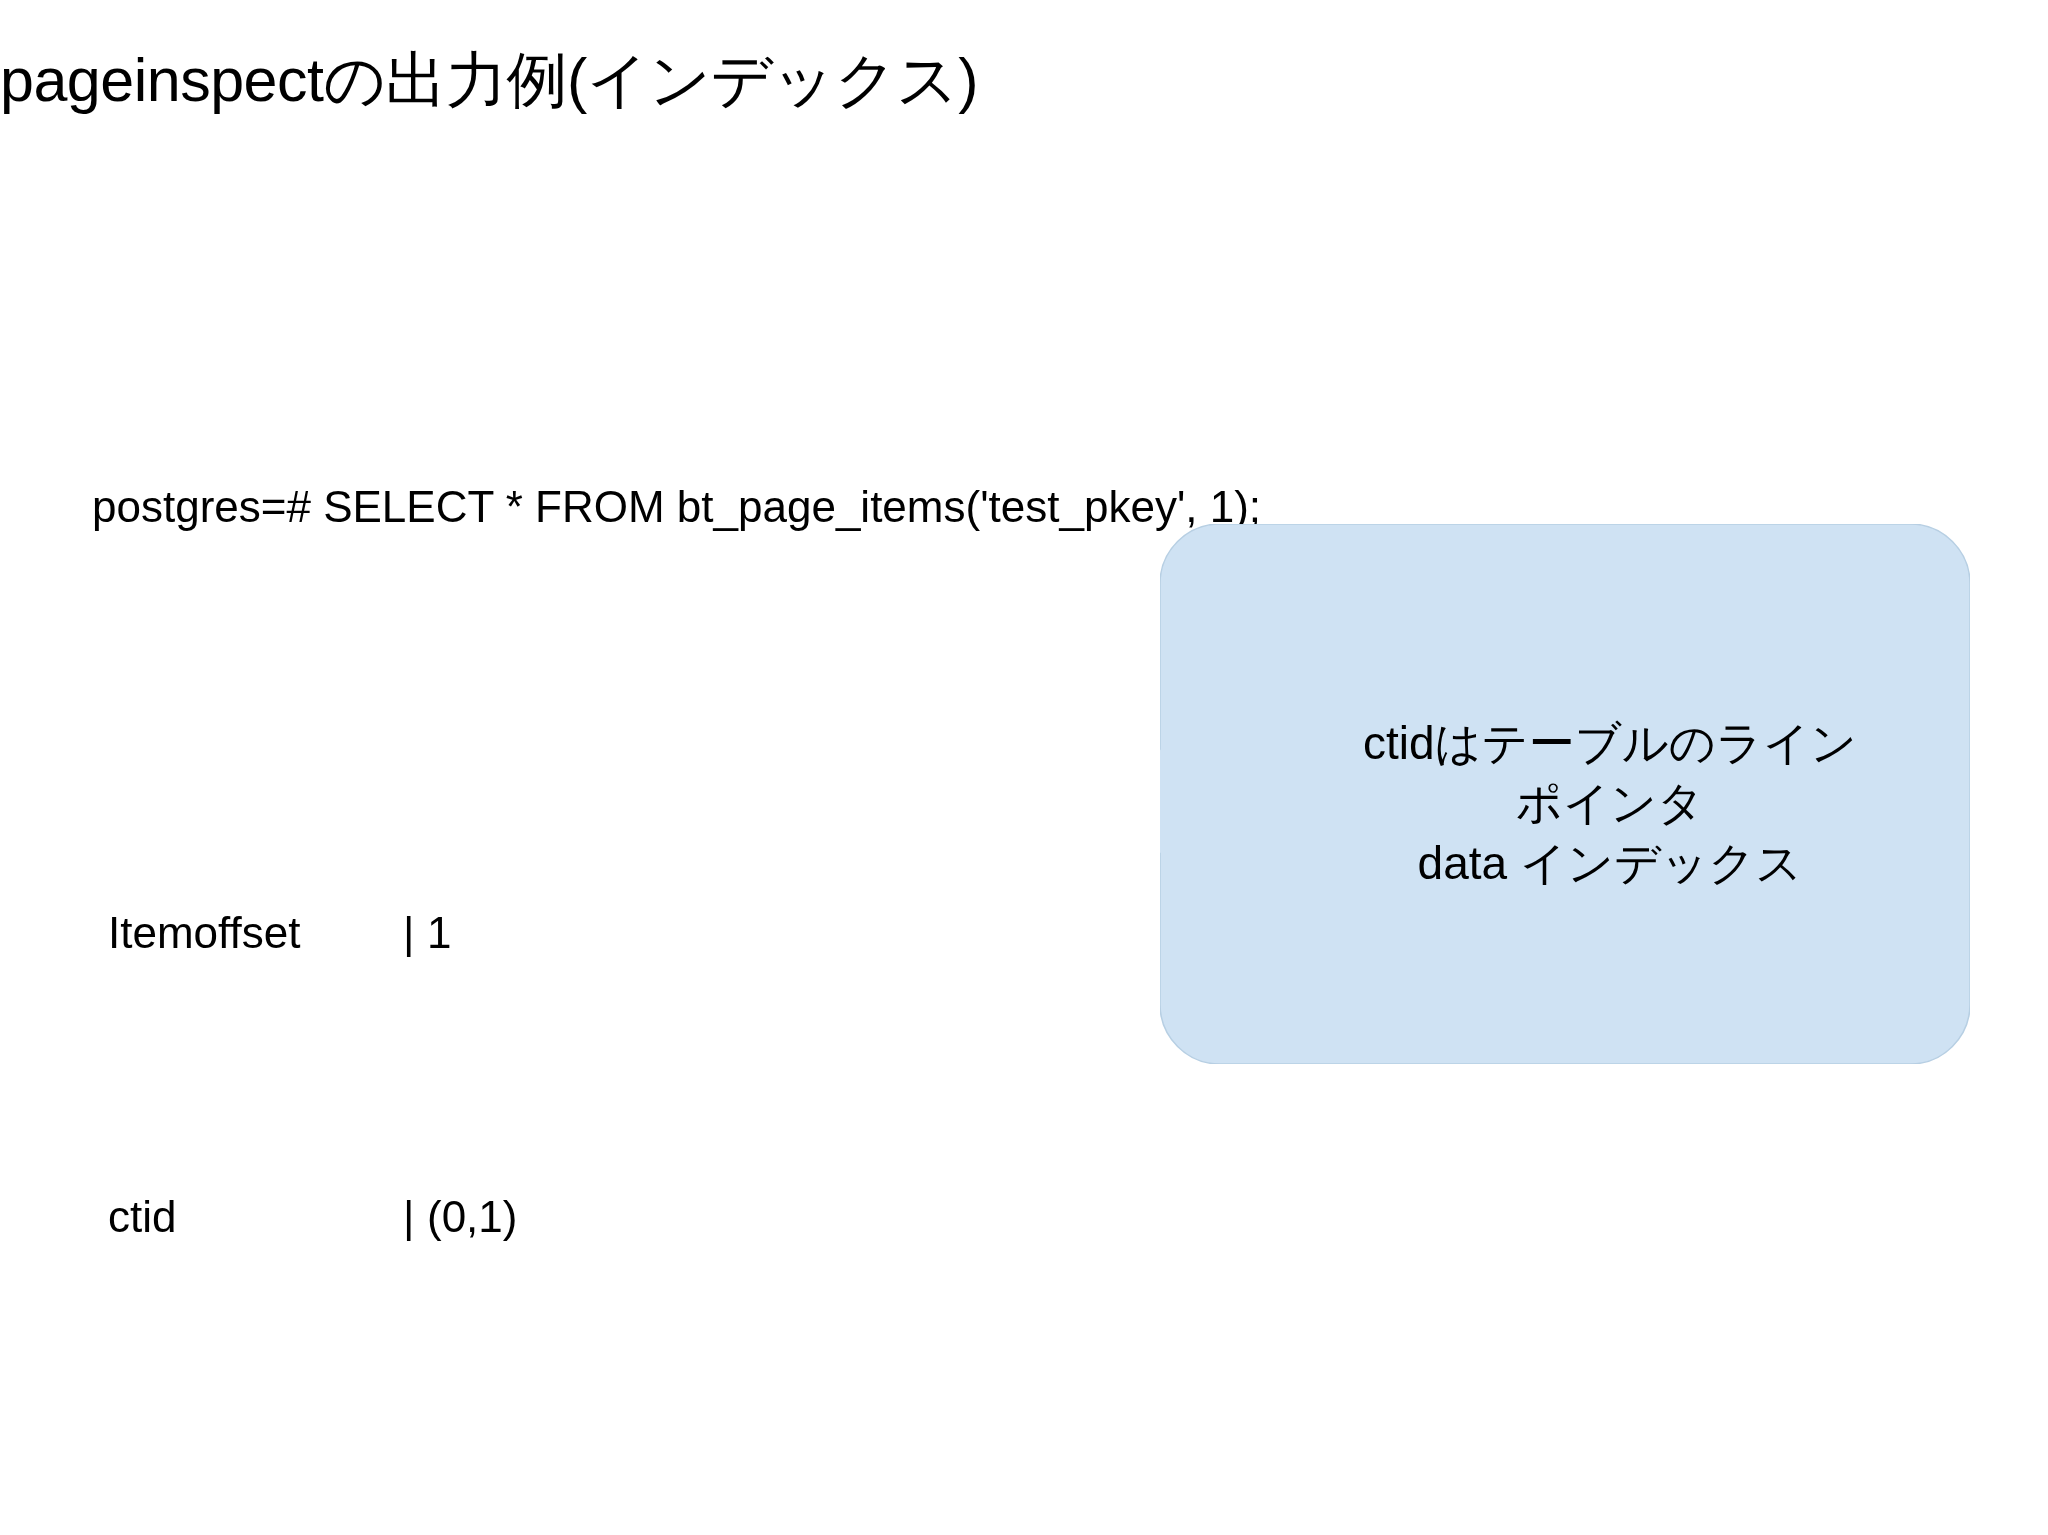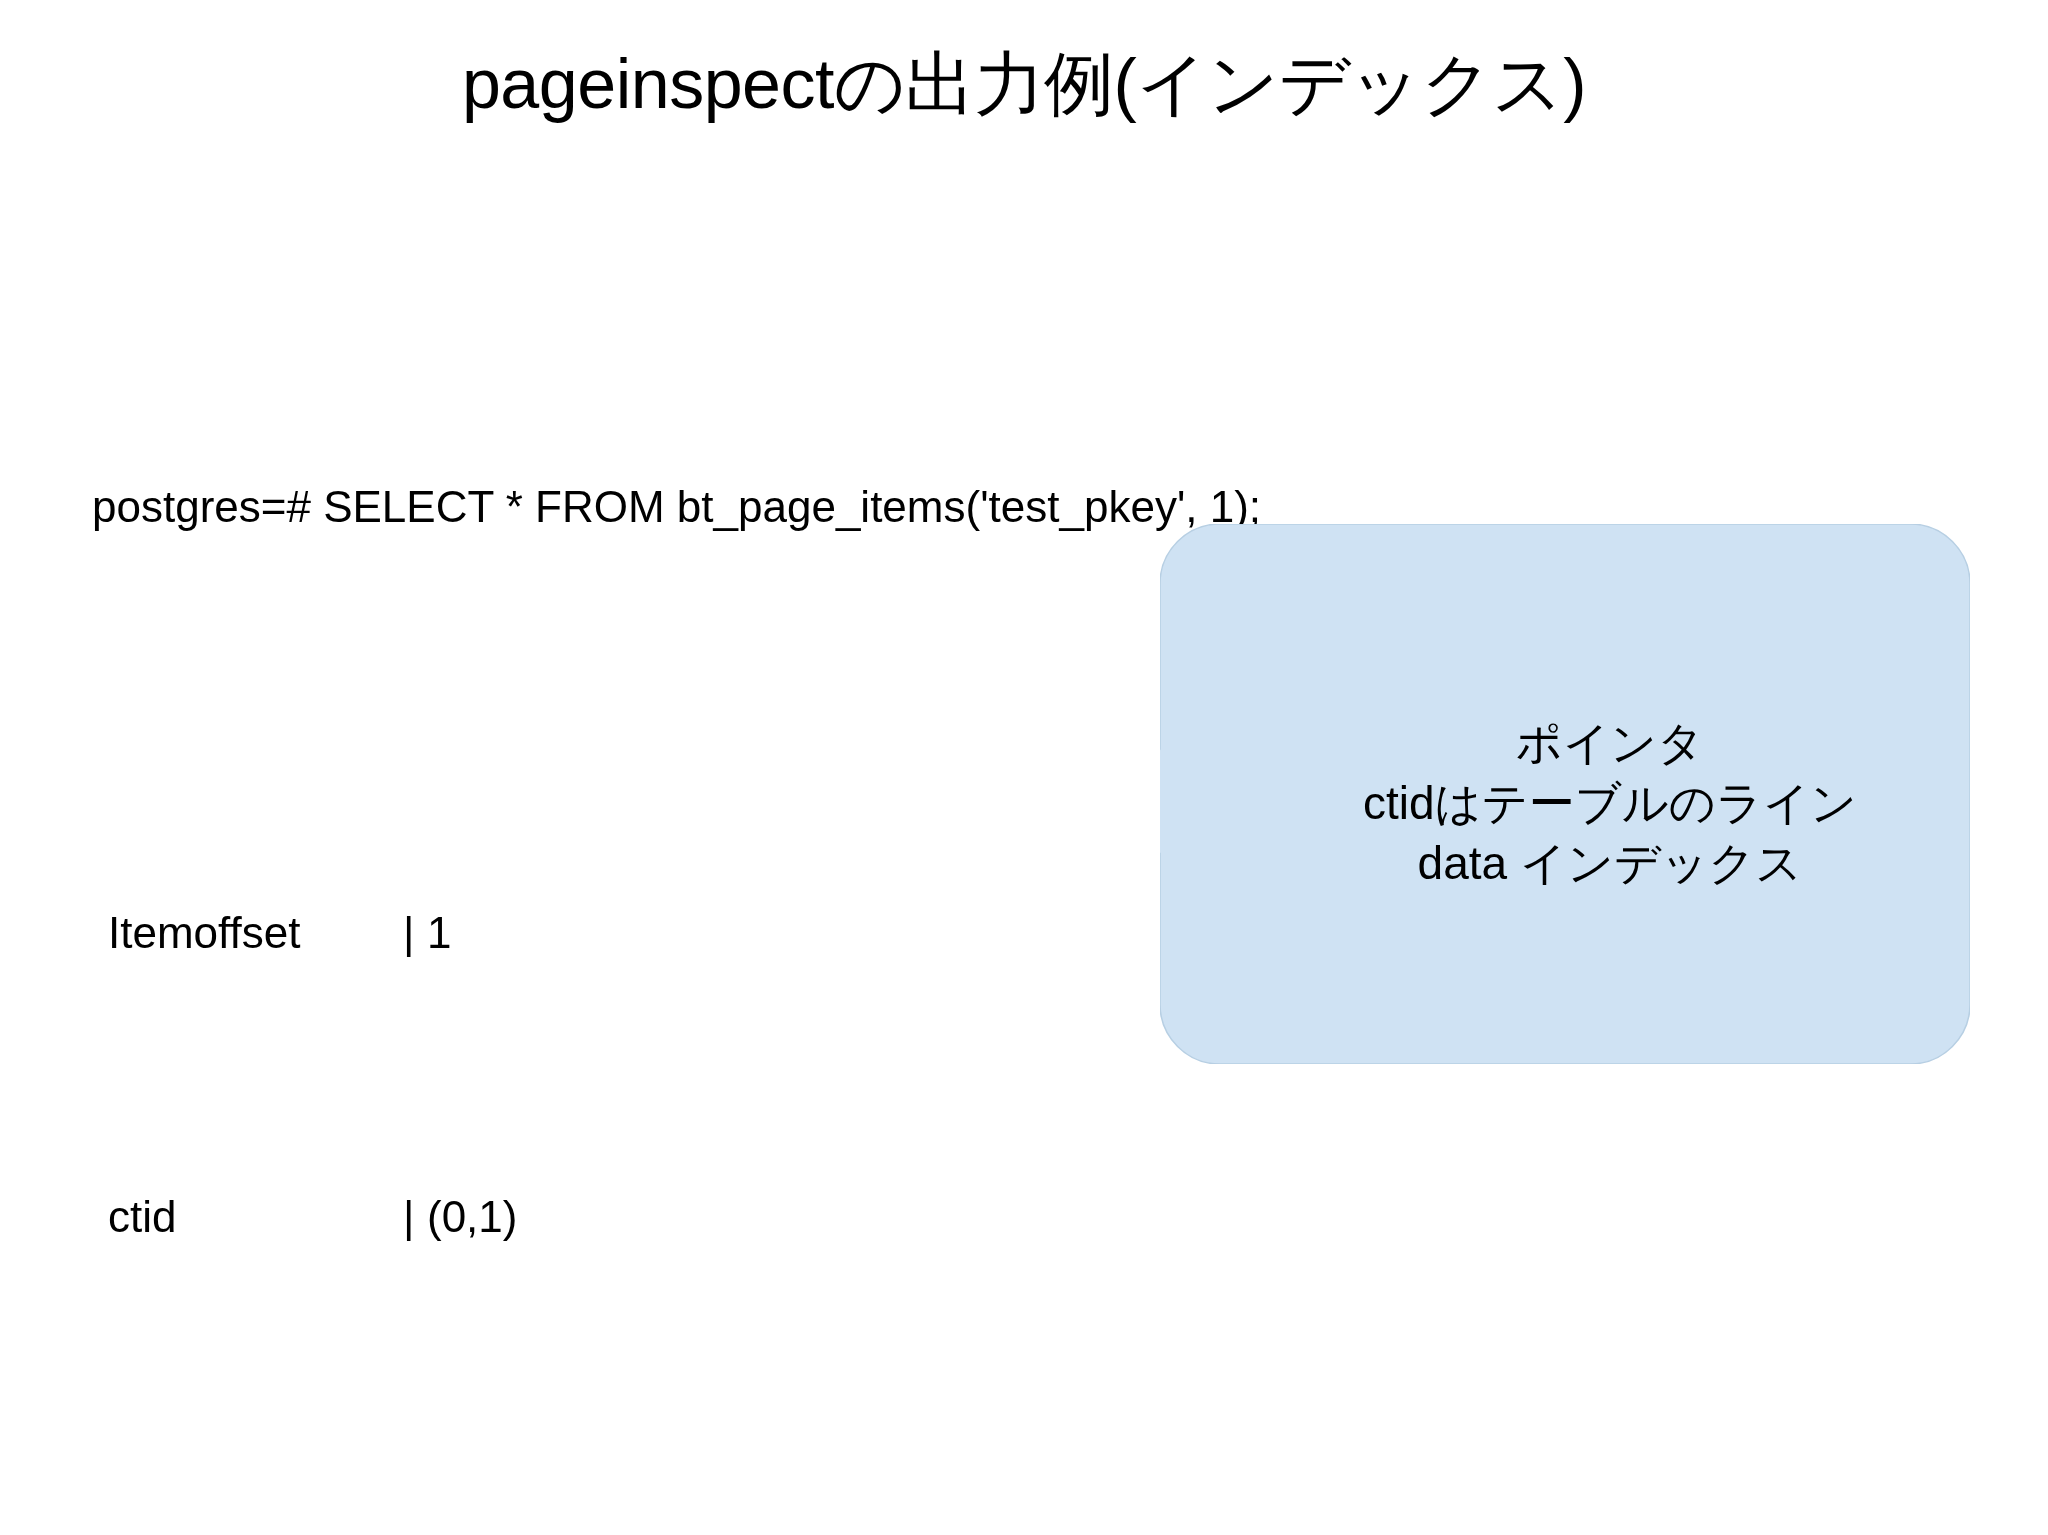--- a/index.html
+++ b/index.html
@@ -15,22 +15,22 @@
     font-family: "Liberation Sans", "DejaVu Sans", sans-serif;
     color: #000000;
   }
 
   
   #slide-title {
     position: absolute;
     left: 0;
     top: 48px;
     width: 2048px;
-    text-align: center;
-    font-size: 70px;
+    text-align: left;
+    font-size: 61px;
     line-height: 1.05;
     font-weight: 400;
     letter-spacing: -0.5px;
     white-space: nowrap;
     color: #000000;
   }
 
   
   #console-output {
     position: absolute;
@@ -138,17 +138,17 @@
              A 60 60 0 0 1 750 540
              L 60 540
              A 60 60 0 0 1 0 480
              L 0 330
              L -115 405
              L 0 225
              L 0 60
              A 60 60 0 0 1 60 0 Z" fill="#cfe2f3" stroke="#b7cfe3" stroke-width="1.5"></path>
   </svg>
   <div id="callout-text">
+    <span class="cline">ctidはテーブルのライン</span>
     <span class="cline">ポインタ</span>
-    <span class="cline">ctidはテーブルのライン</span>
     <span class="cline">data インデックス</span>
   </div>
 </div>
 
 </body></html>

